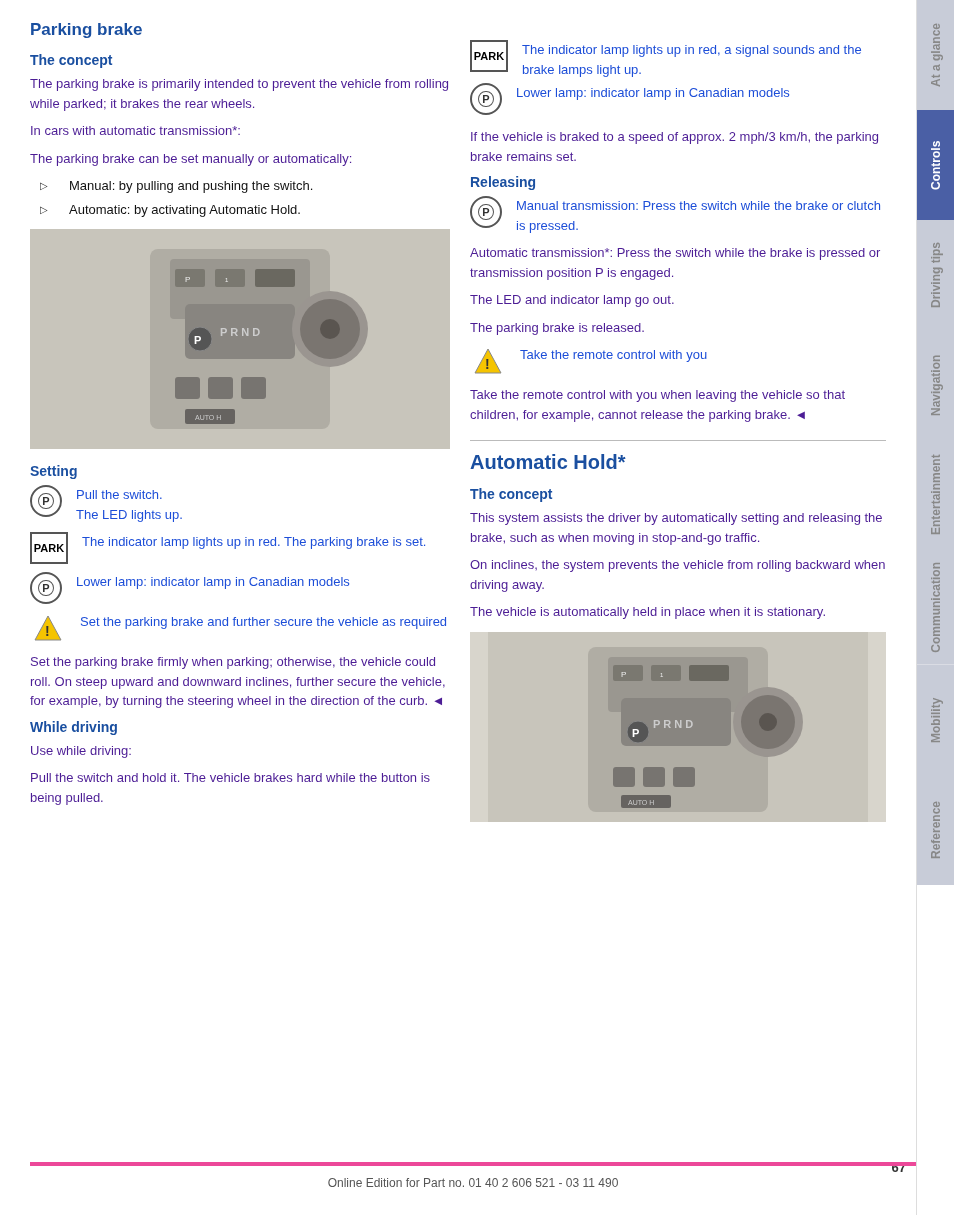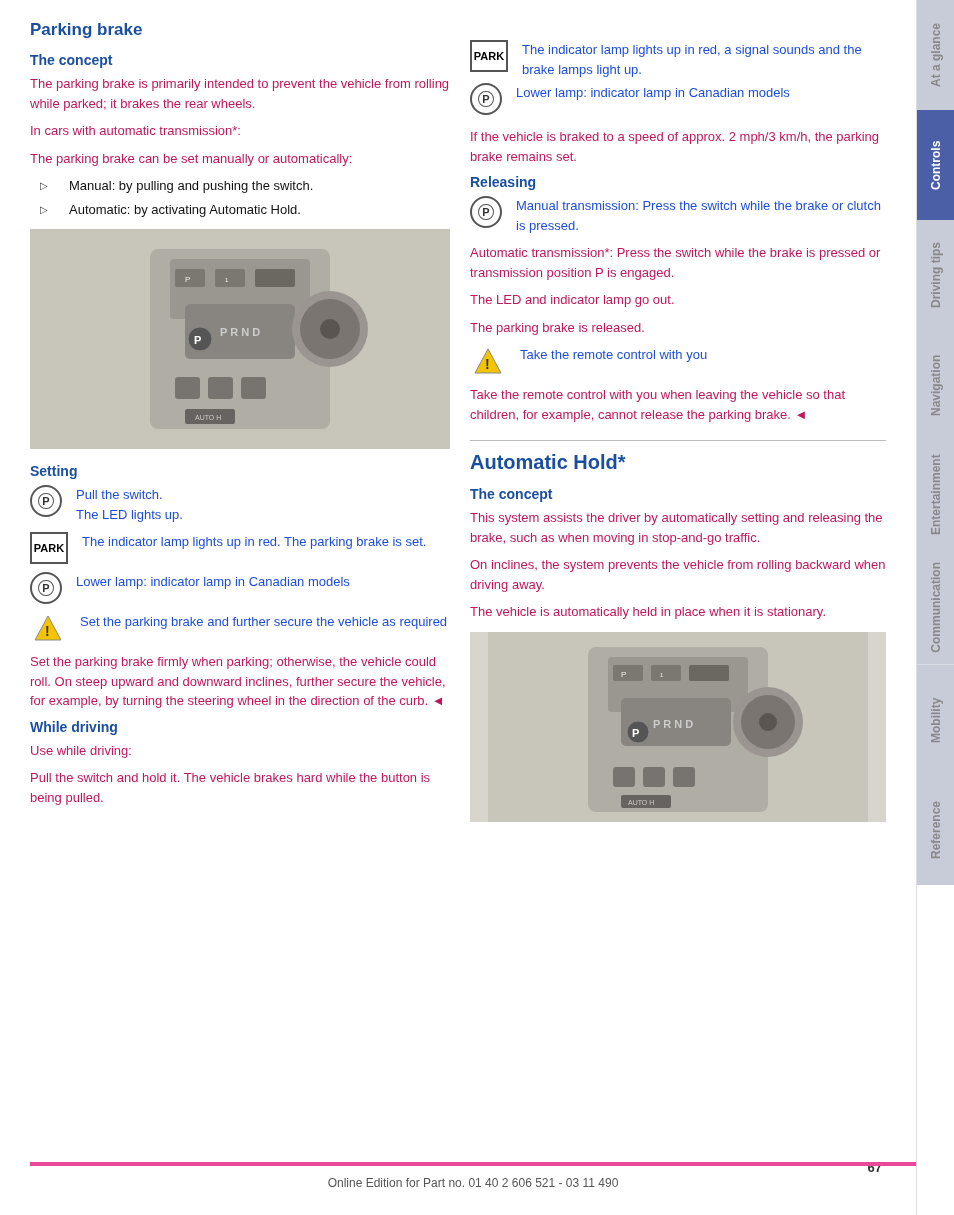--- a/index.html
+++ b/index.html
@@ -63,21 +63,21 @@
     h2.section-title {
       font-size: 14px;
       font-weight: bold;
       color: #1a4fa0;
       margin-bottom: 6px;
     }
     p.body-text {
       font-size: 13px;
       line-height: 1.5;
       margin-bottom: 8px;
-      color: #be185d;
+      color: #4c1d95;
     }
     .bullet-list {
       list-style: none;
       margin: 0 0 10px 10px;
     }
     .bullet-list li {
       font-size: 13px;
       line-height: 1.5;
       color: #111;
       padding-left: 29px;
@@ -171,21 +171,21 @@
       bottom: 20px;
       left: 30px;
       right: 38px;
     }
     .page-number {
       font-size: 13px;
       color: #333;
       font-weight: bold;
       position: absolute;
       bottom: 40px;
-      right: 72px;
+      right: 48px;
     }
   </style>
 </head>
 <body>
 
 <div class="page-wrapper">
   <div class="main-content">
 
     <div class="left-column">
       <h1 class="page-title">Parking brake</h1>

